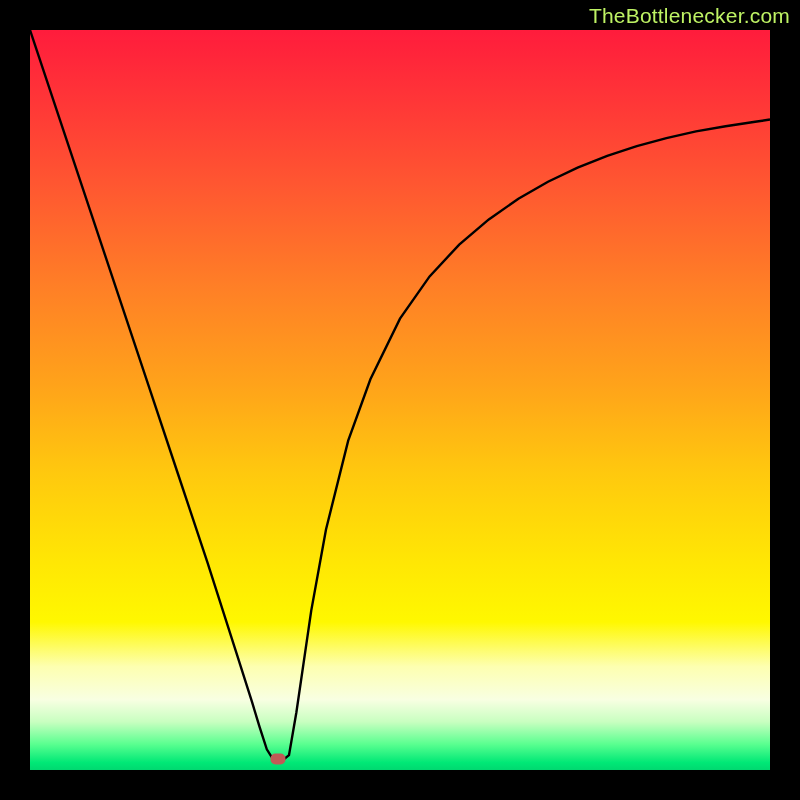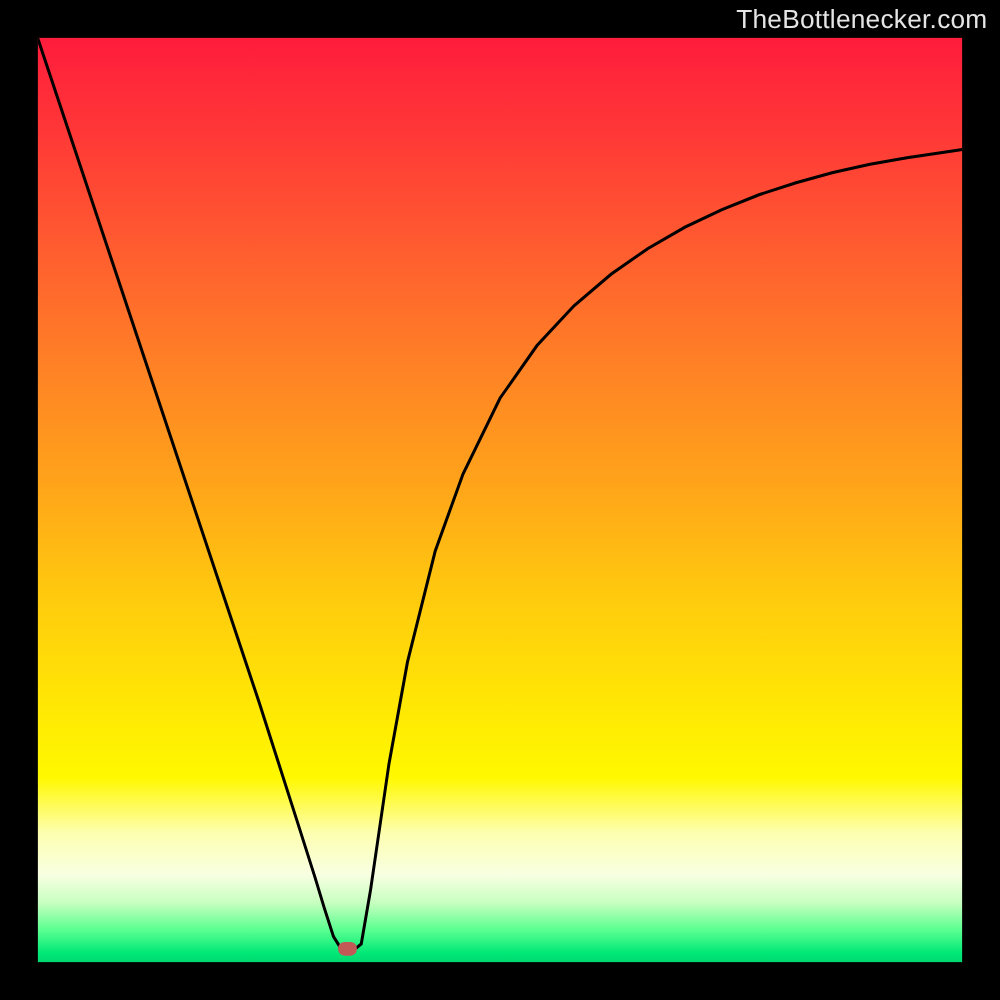--- a/index.html
+++ b/index.html
@@ -38,21 +38,21 @@
     position: absolute;
     left: 0;
     top: 0;
     width: 100%;
     height: 100%;
   }
   .source-label {
     position: absolute;
     top: 4px;
     right: 10px;
-    color: #e5e5e5;
+    color: #bef264;
     font-size: 21px;
     font-weight: 500;
     letter-spacing: 0.2px;
   }
   .marker {
     position: absolute;
     width: 15px;
     height: 11px;
     background: #c15a56;
     border-radius: 5px;

